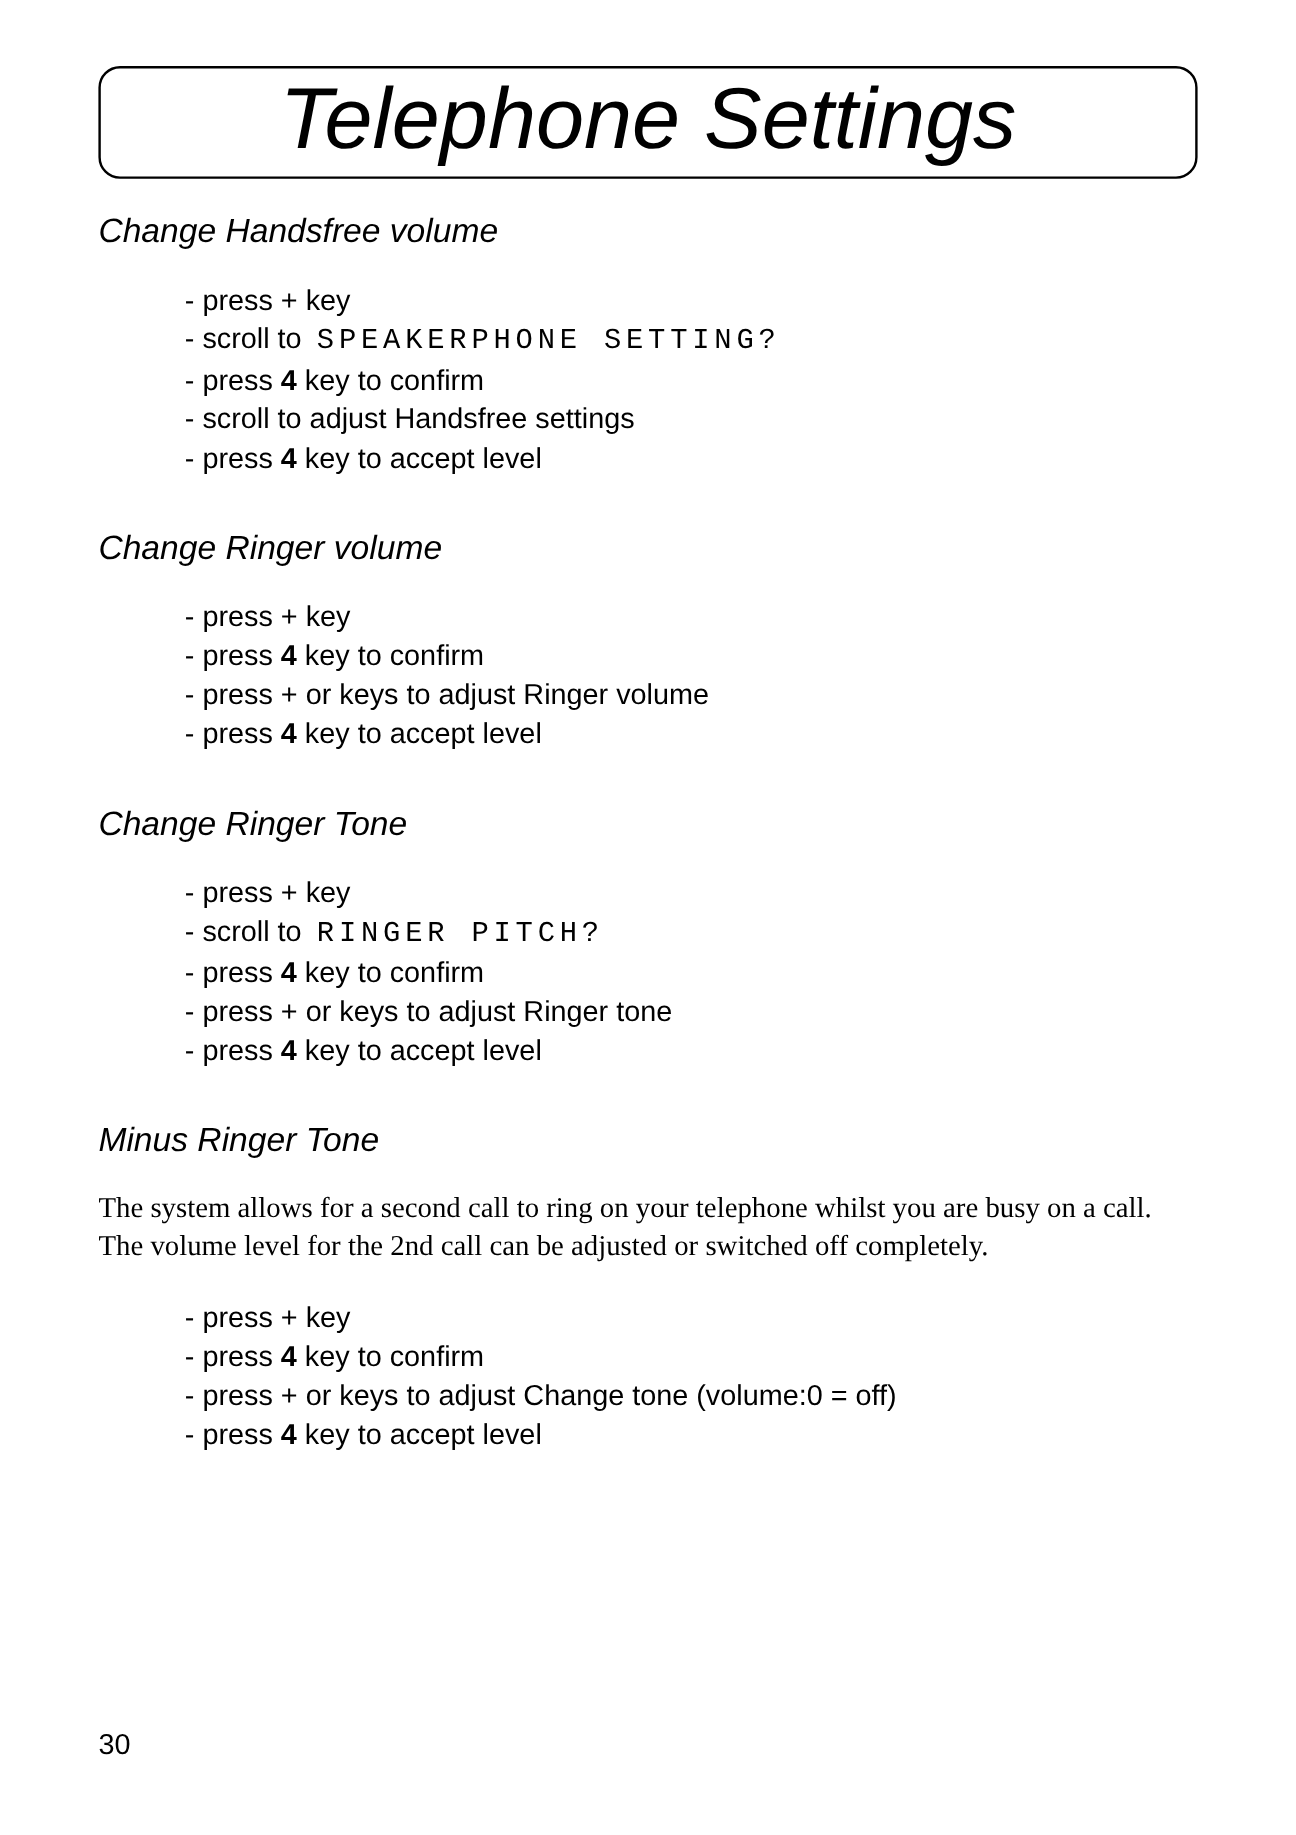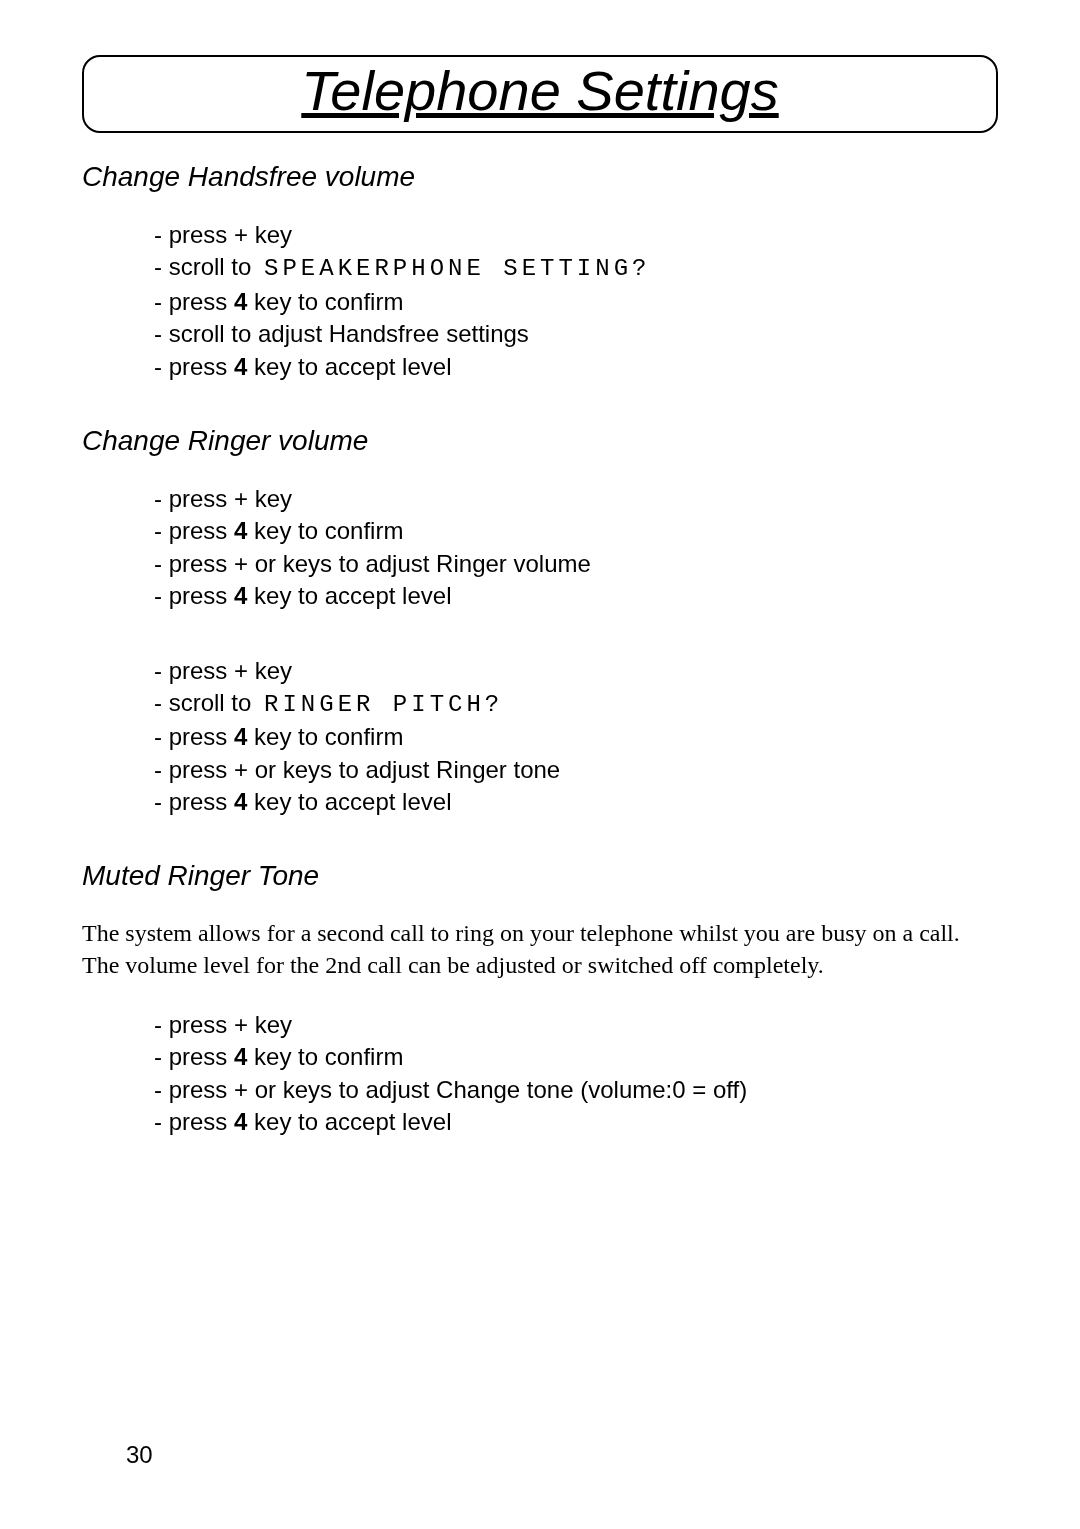--- a/index.html
+++ b/index.html
@@ -20,23 +20,22 @@
     border: 2px solid #000;
     border-radius: 18px;
     text-align: center;
     padding: 6px 0 12px 0;
     margin-bottom: 28px;
   }
   .title-box h1 {
     margin: 0;
     font-style: italic;
     font-weight: normal;
-    font-size: 56px;
+    font-size: 72px;
     line-height: 1;
-    text-decoration: underline;
   }
   .intro {
     font-size: 24px;
     line-height: 1.25;
     margin: 0 0 42px 0;
     text-align: justify;
   }
   .section-label {
     font-style: italic;
     font-size: 28px;
@@ -65,21 +64,20 @@
     font-size: 24px;
     line-height: 1.3;
     margin: 0 0 28px 0;
     font-family: Liberation Serif, serif;
   }
   .page-number {
     position: absolute;
     left: 82px;
     bottom: 60px;
     font-size: 24px;
-    margin-left: 44px;
   }
 </style>
 </head>
 <body>
 
 <div class="page">
 
   <div class="title-box">
     <h1>Telephone Settings</h1>
   </div>
@@ -95,29 +93,30 @@
   </div>
 
   <p class="section-label">Change Ringer volume</p>
   <div class="steps">
     <div class="step"><span>- press + key</span></div>
     <div class="step"><span>- press  </span><span class="bold-key">4</span><span>   key to confirm</span></div>
     <div class="step"><span>- press + or     keys to adjust Ringer volume</span></div>
     <div class="step"><span>- press  </span><span class="bold-key">4</span><span>   key to accept level</span></div>
   </div>
 
+  <p class="section-label">Change Ringer Tone</p>
   <div class="steps">
     <div class="step"><span>- press + key</span></div>
     <div class="step"><span>- scroll to </span><span class="lcd">RINGER PITCH?</span></div>
     <div class="step"><span>- press  </span><span class="bold-key">4</span><span>   key to confirm</span></div>
     <div class="step"><span>- press + or    keys to adjust Ringer tone</span></div>
     <div class="step"><span>- press  </span><span class="bold-key">4</span><span>   key to accept level</span></div>
   </div>
 
-  <p class="section-label">Muted Ringer Tone</p>
+  <p class="section-label">Minus Ringer Tone</p>
   <p class="para">
     <span>The system allows for a second call to ring on your telephone whilst you are busy on a call.</span><br>
     <span>The volume level for the 2nd call can be adjusted or switched off completely.</span>
   </p>
   <div class="steps">
     <div class="step"><span>- press + key</span></div>
     <div class="step"><span>- press  </span><span class="bold-key">4</span><span>   key to confirm</span></div>
     <div class="step"><span>- press + or    keys to adjust Change tone (volume:0 = off)</span></div>
     <div class="step"><span>- press  </span><span class="bold-key">4</span><span>   key to accept level</span></div>
   </div>

